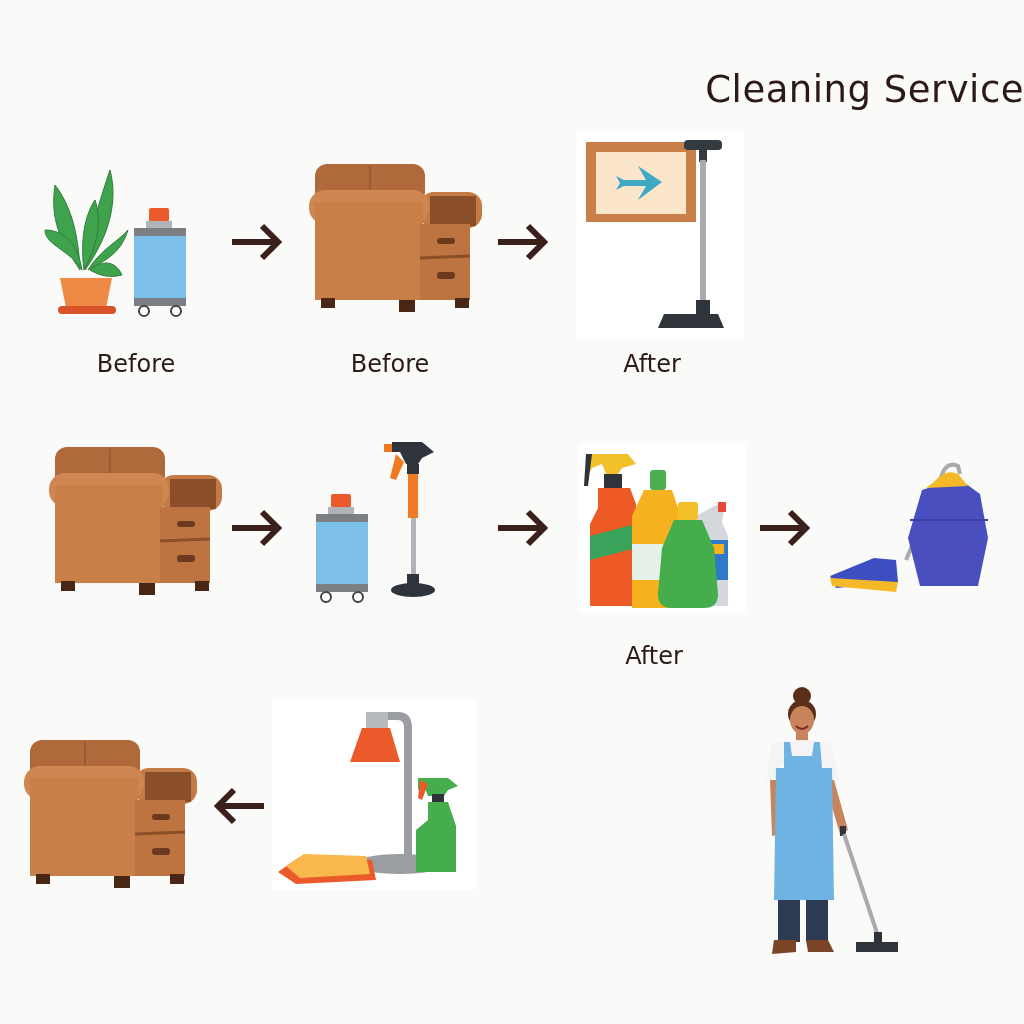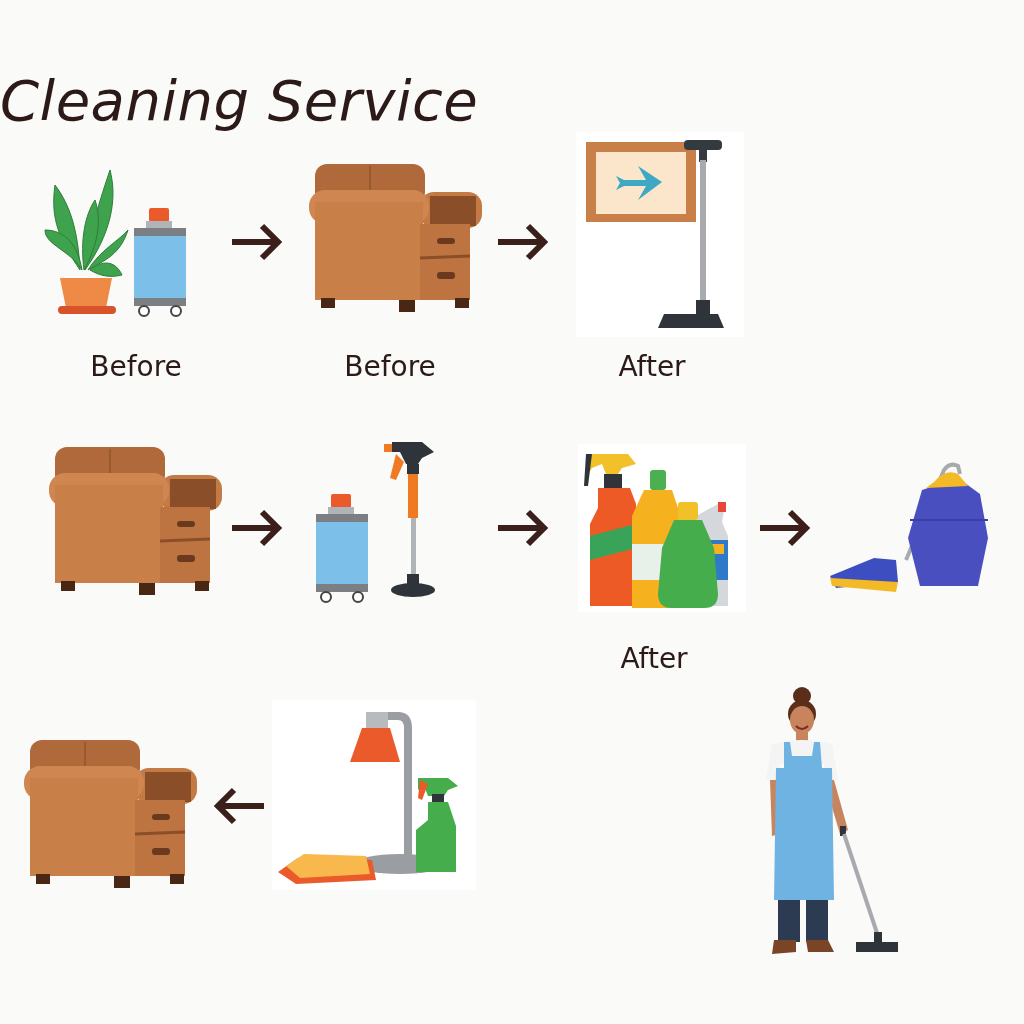--- a/index.html
+++ b/index.html
@@ -3,24 +3,24 @@
 <meta charset="utf-8">
 <style>
   html, body { margin:0; padding:0; }
   body {
     width:1024px; height:1024px; position:relative; overflow:hidden;
     background:#fafaf9;
     font-family:"DejaVu Sans", sans-serif;
   }
   .title {
     position:absolute; left:0; width:1024px; top:68px;
-    text-align:left; font-size:56px; color:#2b1a17; letter-spacing:0.5px;font-style:italic;
+    text-align:right; font-size:37px; color:#2b1a17; letter-spacing:0.5px;
   }
   .label {
-    position:absolute; font-size:28px; color:#2b1a17; text-align:center; width:160px;
+    position:absolute; font-size:24px; color:#2b1a17; text-align:center; width:160px;
   }
   .node { position:absolute; }
   .card { background:#ffffff; }
   .arrow { position:absolute; width:56px; height:40px; }
   svg { display:block; }
 </style>
 </head>
 <body>
 
 <div class="title">Cleaning Service</div>

